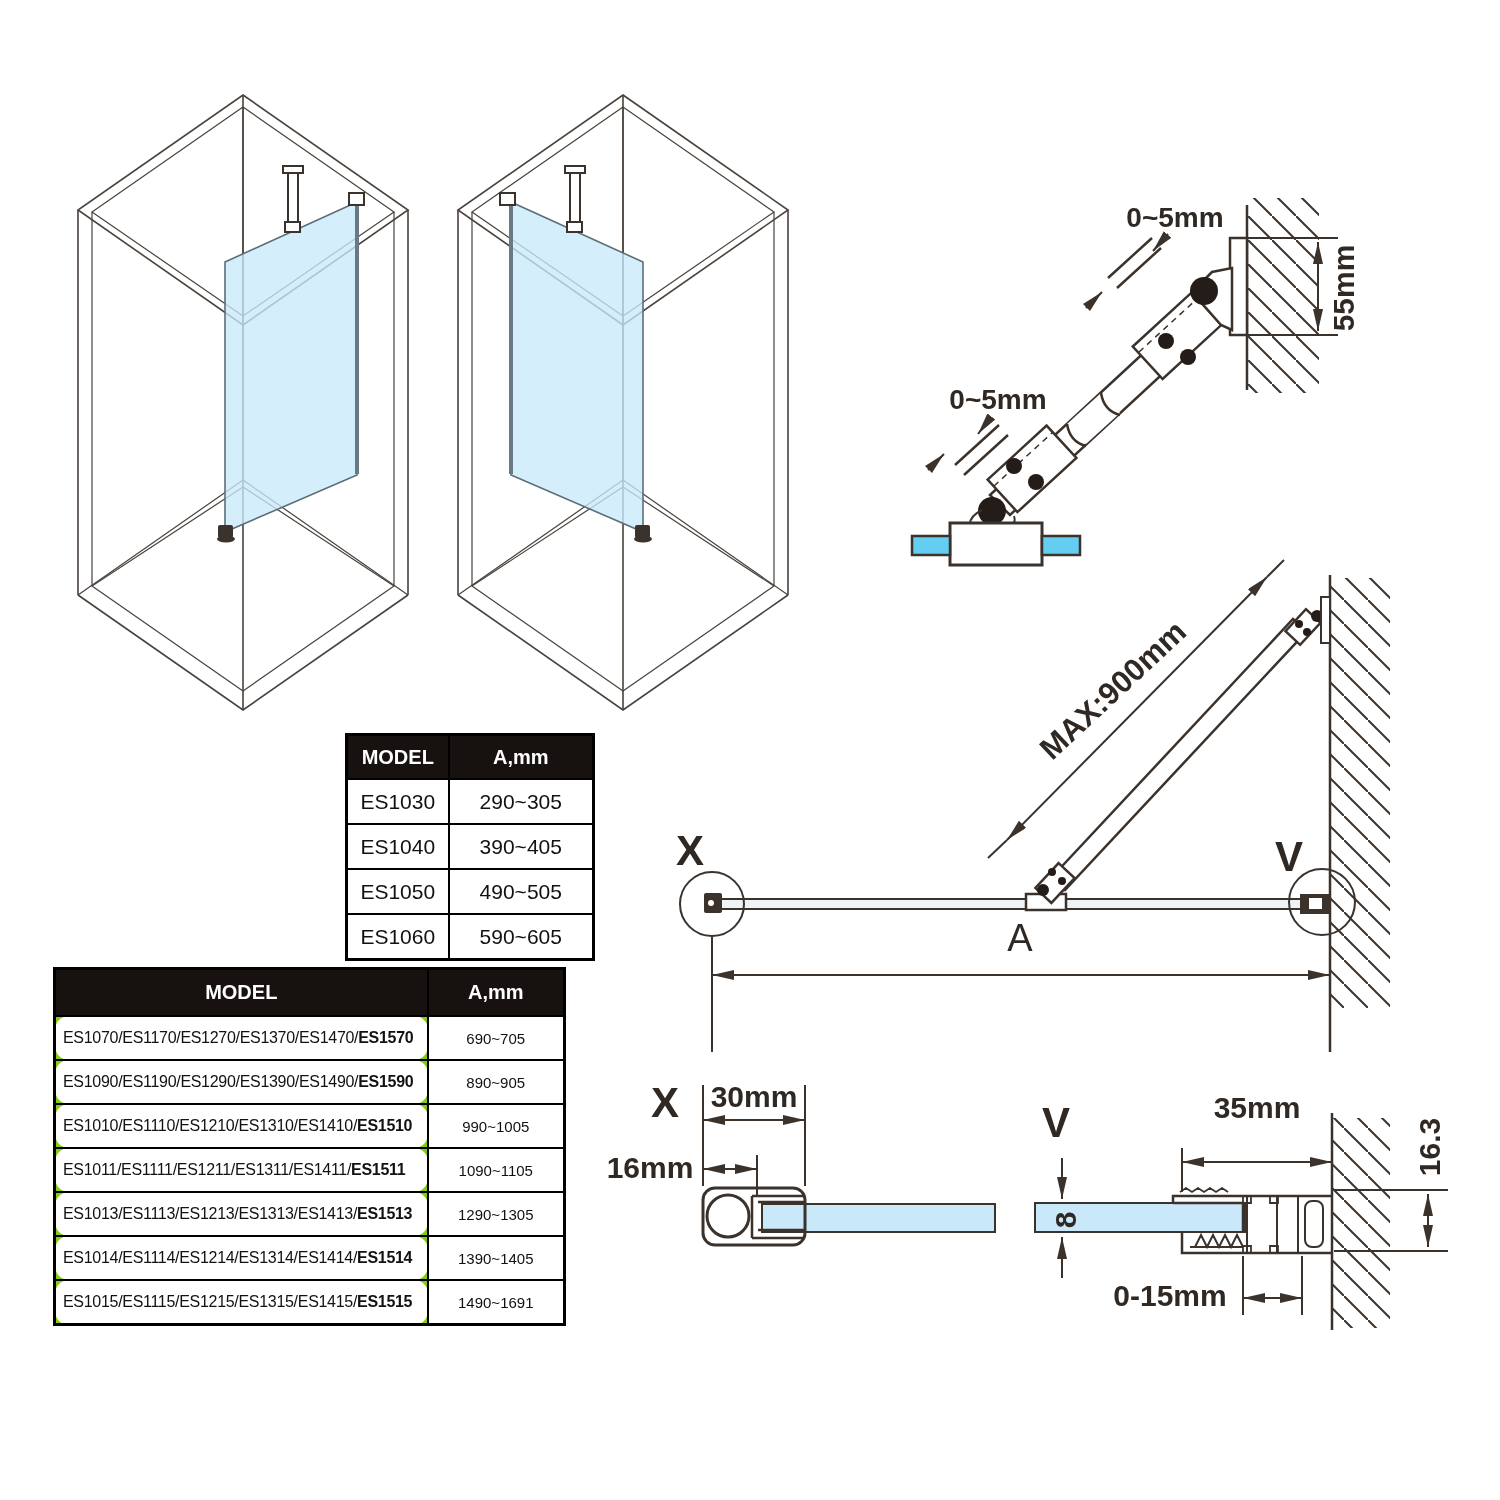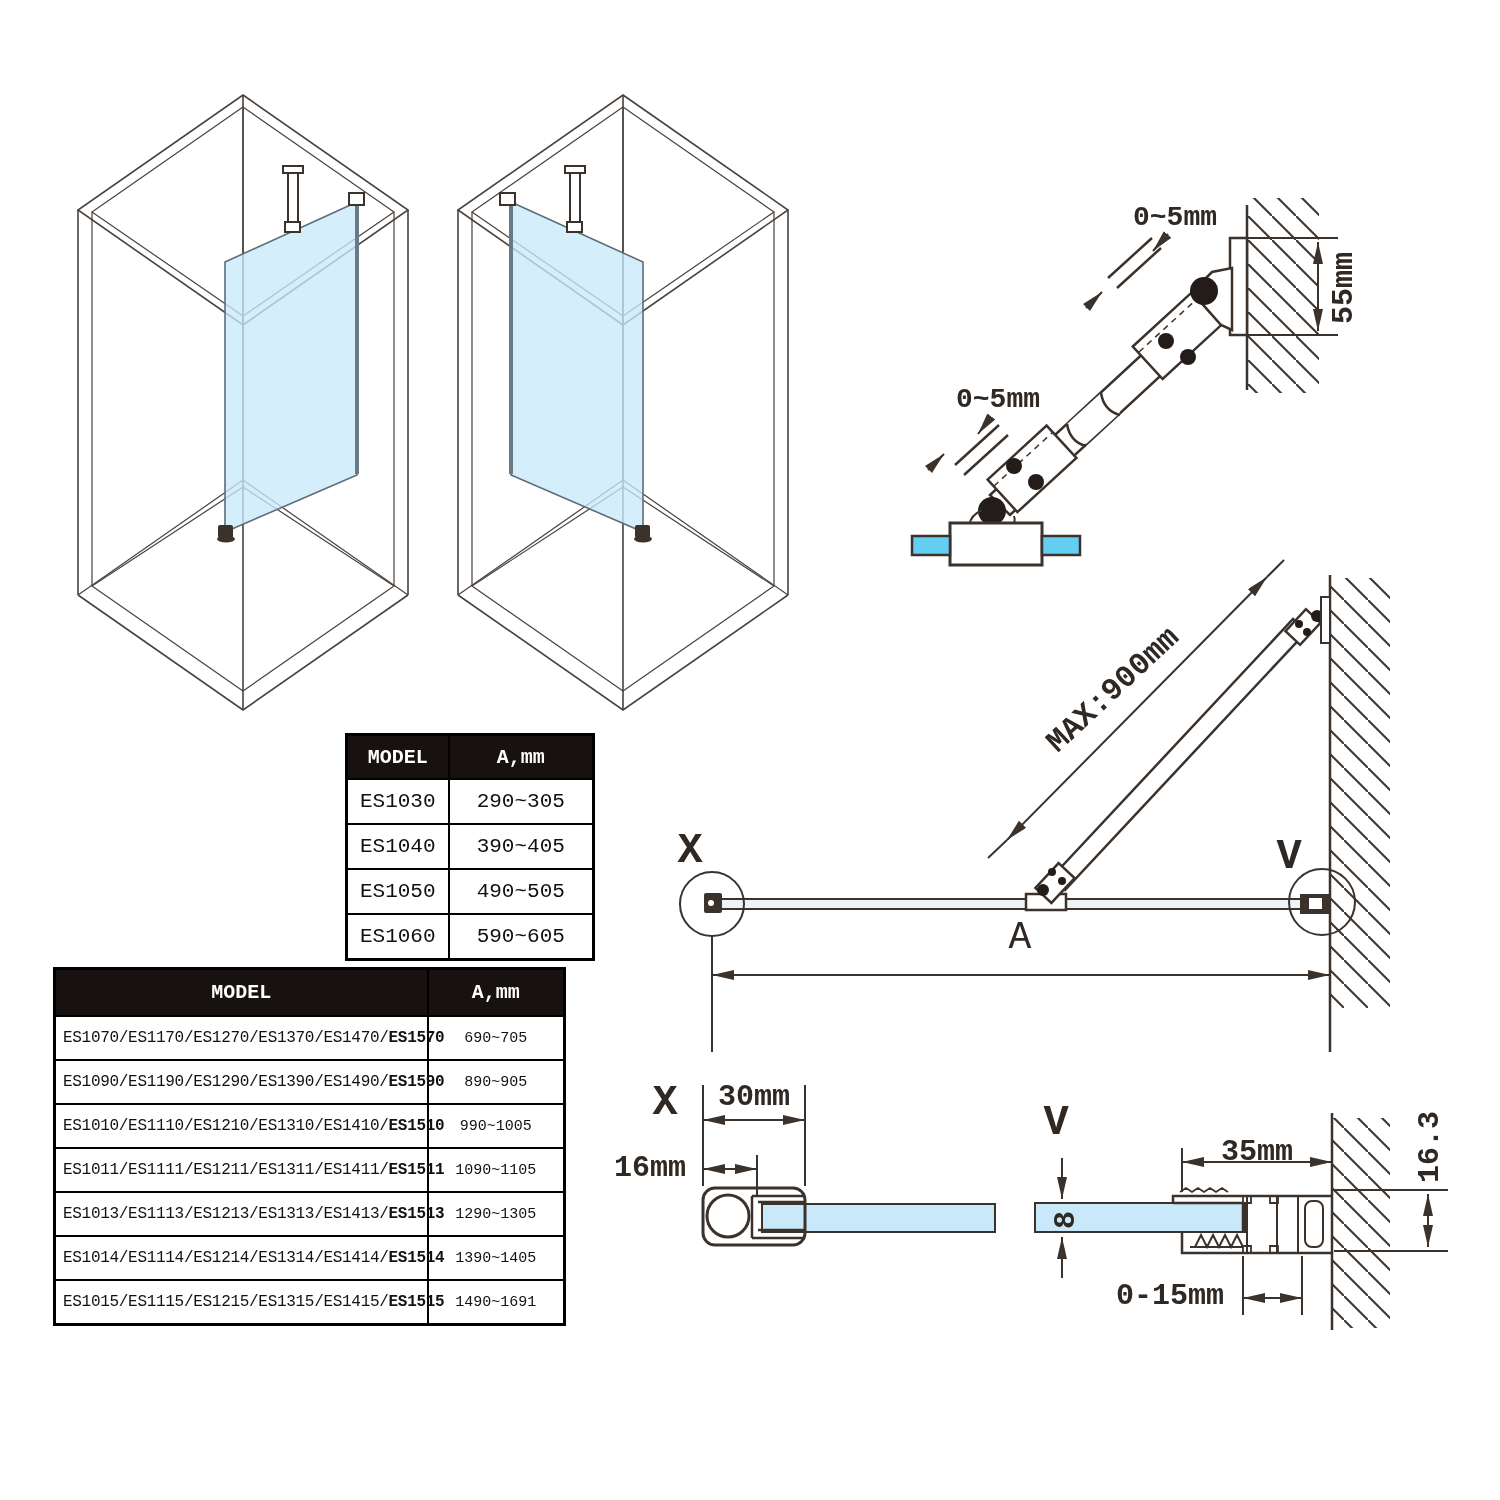--- a/index.html
+++ b/index.html
@@ -1,37 +1,37 @@
 <!DOCTYPE html>
 <html><head>
 <meta charset="utf-8">
 <style>
   html,body{margin:0;padding:0;background:#ffffff;}
   #canvas{position:relative;width:1500px;height:1500px;background:#ffffff;overflow:hidden;
-          font-family:Liberation Mono, monospace;color:#2f2823;}
+          font-family:Liberation Sans, sans-serif;color:#2f2823;}
   #art{position:absolute;left:0;top:0;}
   .lbl{position:absolute;white-space:nowrap;font-weight:bold;color:#2f2823;
        transform:translate(-50%,-50%);line-height:1;}
   .lbl.rot90{transform:translate(-50%,-50%) rotate(-90deg);}
   .f28{font-size:28px;}
   .f30{font-size:30px;}
   .f38{font-size:38px;font-weight:400;}
   .f42{font-size:42px;}
   .max-label{transform:translate(-50%,-50%) rotate(-43deg);font-size:31px;}
   
   .dtable{position:absolute;border-collapse:collapse;table-layout:fixed;background:#84cc16;}
   .dtable th{background:#171110;color:#ffffff;font-weight:bold;border:2px solid #000;}
   .dtable td{border:2px solid #000;color:#111;background:#fff;text-align:center;vertical-align:middle;margin-top:16px;}
   #small-table{left:345px;top:733px;width:247px;border:3px solid #000;}
   #small-table th{height:40px;font-size:20px;}
   #small-table td{height:41px;font-size:21px;}
   #large-table{left:53px;top:967px;width:510px;border:3px solid #000;}
   #large-table th{height:43px;font-size:20px;}
   #large-table td{height:40px;font-size:15px;}
-  #large-table td.models{text-align:left;padding-left:7px;font-size:16px;letter-spacing:-0.3px;}
+  #large-table td.models{text-align:left;padding-left:7px;font-size:16px;letter-spacing:-0.3px;border-radius:14px;}
   #large-table td.models b{font-weight:bold;}
 </style>
 </head>
 <body>
 
 <div id="canvas">
 
 <svg id="art" width="1500" height="1500" viewBox="0 0 1500 1500">
   <defs>
     <pattern id="hatch" patternUnits="userSpaceOnUse" width="24" height="24">
@@ -211,21 +211,21 @@
 <div class="lbl f30 rot90" style="left:1344px;top:288px;">55mm</div>
 <div class="lbl max-label" style="left:1113px;top:690px;">MAX:900mm</div>
 <div class="lbl f42" style="left:690px;top:851px;">X</div>
 <div class="lbl f42" style="left:1289px;top:857px;">V</div>
 <div class="lbl f38" style="left:1020px;top:938px;">A</div>
 <div class="lbl f42" style="left:665px;top:1103px;">X</div>
 <div class="lbl f30" style="left:754px;top:1097px;">30mm</div>
 <div class="lbl f30" style="left:650px;top:1168px;">16mm</div>
 <div class="lbl f42" style="left:1056px;top:1123px;">V</div>
 <div class="lbl f30 rot90" style="left:1066px;top:1220px;">8</div>
-<div class="lbl f30" style="left:1257px;top:1152px;">35mm</div>
+<div class="lbl f30" style="left:1257px;top:1108px;">35mm</div>
 <div class="lbl f30 rot90" style="left:1430px;top:1147px;">16.3</div>
 <div class="lbl f30" style="left:1170px;top:1296px;">0-15mm</div>
 
 <table id="small-table" class="dtable">
   <colgroup>
         <col style="width:102px">
         <col style="width:145px">
       </colgroup>
   <thead>
     <tr>

